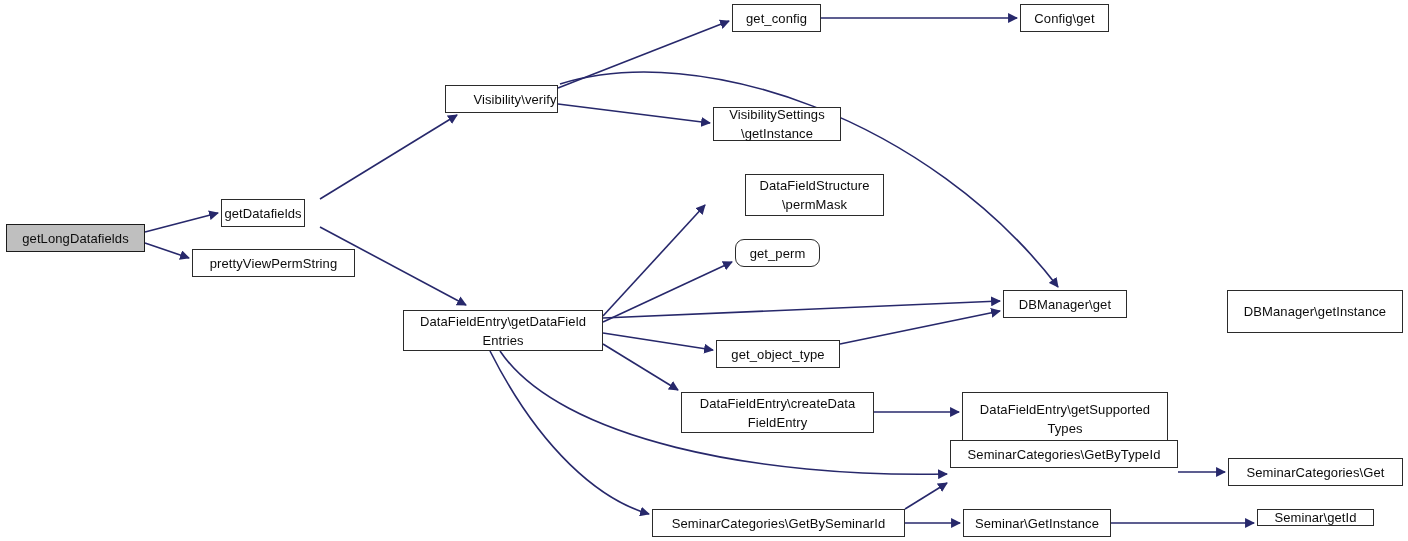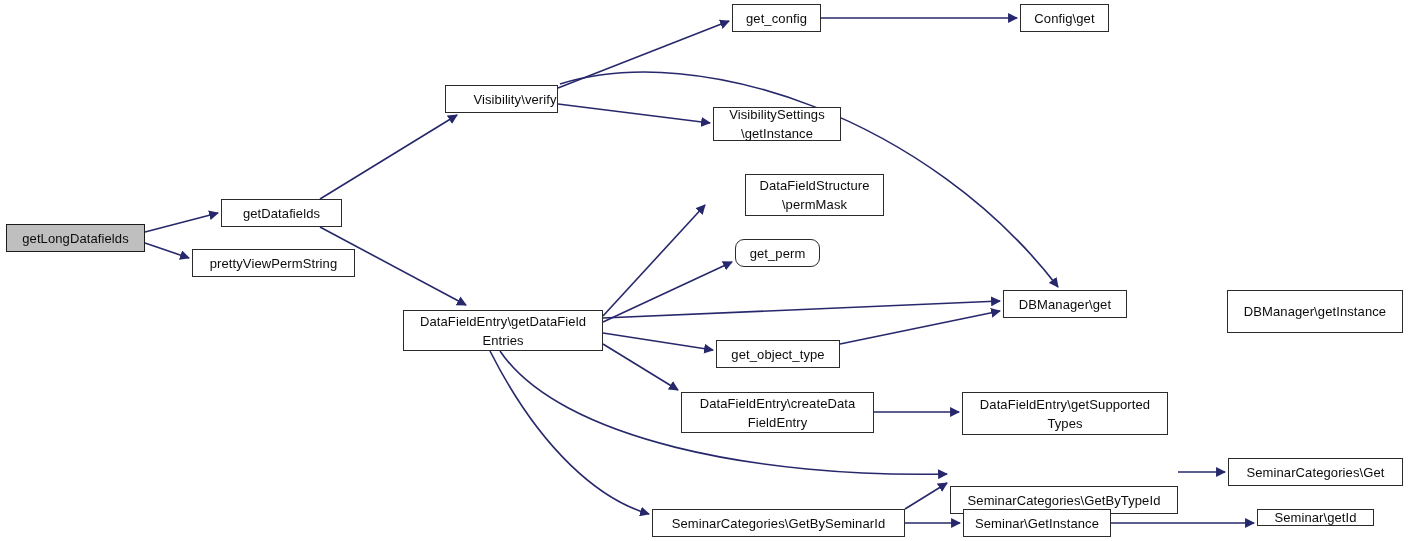--- a/index.html
+++ b/index.html
@@ -80,39 +80,39 @@
         <path d="M490,351 C540,450 600,500 649,514" stroke="#27286b" marker-end="url(#arrow)"></path>
         <path d="M905,509 L947,483" stroke="#27286b" marker-end="url(#arrow)"></path>
         <path d="M1178,472 L1225,472" stroke="#27286b" marker-end="url(#arrow)"></path>
         <path d="M905,523 L960,523" stroke="#27286b" marker-end="url(#arrow)"></path>
         <path d="M1111,523 L1254,523" stroke="#27286b" marker-end="url(#arrow)"></path>
       </g>
   </svg>
 
   <div id="node-layer">
       <div class="node current" style="left: 6px; top: 224px; width: 139px; height: 28px;"><span class="node-label">getLongDatafields</span></div>
-      <div class="node" style="left: 221px; top: 199px; width: 121px; height: 28px;"><span class="node-label">getDatafields</span></div>
+      <div class="node" style="left: 221px; top: 199px; width: 84px; height: 28px;"><span class="node-label">getDatafields</span></div>
       <div class="node" style="left: 192px; top: 249px; width: 163px; height: 28px;"><span class="node-label">prettyViewPermString</span></div>
       <div class="node" style="left: 445px; top: 85px; width: 113px; height: 28px; padding-left: 27px;"><span class="node-label">Visibility\verify</span></div>
       <div class="node" style="left: 732px; top: 4px; width: 89px; height: 28px;"><span class="node-label">get_config</span></div>
       <div class="node" style="left: 1020px; top: 4px; width: 89px; height: 28px;"><span class="node-label">Config\get</span></div>
       <div class="node" style="left: 713px; top: 107px; width: 128px; height: 34px;"><span class="node-label">VisibilitySettings
 \getInstance</span></div>
       <div class="node" style="left: 708px; top: 174px; width: 139px; height: 42px; margin-left: 37px;"><span class="node-label">DataFieldStructure
 \permMask</span></div>
       <div class="node" style="left: 735px; top: 239px; width: 85px; height: 28px; border-radius: 9px;"><span class="node-label">get_perm</span></div>
       <div class="node" style="left: 403px; top: 310px; width: 200px; height: 41px;"><span class="node-label">DataFieldEntry\getDataField
 Entries</span></div>
       <div class="node" style="left: 716px; top: 340px; width: 124px; height: 28px;"><span class="node-label">get_object_type</span></div>
       <div class="node" style="left: 1003px; top: 290px; width: 124px; height: 28px;"><span class="node-label">DBManager\get</span></div>
       <div class="node" style="left: 1227px; top: 290px; width: 176px; height: 43px;"><span class="node-label">DBManager\getInstance</span></div>
       <div class="node" style="left: 681px; top: 392px; width: 193px; height: 41px;"><span class="node-label">DataFieldEntry\createData
 FieldEntry</span></div>
-      <div class="node" style="left: 962px; top: 392px; width: 206px; height: 43px;"><span class="node-label">DataFieldEntry\getSupported
+      <div class="node" style="left: 962px; top: 392px; width: 206px; height: 53px;"><span class="node-label">DataFieldEntry\getSupported
 Types</span></div>
-      <div class="node" style="left: 950px; top: 486px; width: 228px; height: 28px; text-align: center;"><span class="node-label">SeminarCategories\GetByTypeId</span></div>
+      <div class="node" style="left: 950px; top: 440px; width: 228px; height: 28px; text-align: center;"><span class="node-label">SeminarCategories\GetByTypeId</span></div>
       <div class="node" style="left: 1228px; top: 458px; width: 175px; height: 28px;"><span class="node-label">SeminarCategories\Get</span></div>
       <div class="node" style="left: 652px; top: 509px; width: 253px; height: 28px;"><span class="node-label">SeminarCategories\GetBySeminarId</span></div>
       <div class="node" style="left: 963px; top: 509px; width: 148px; height: 28px;"><span class="node-label">Seminar\GetInstance</span></div>
       <div class="node" style="left: 1257px; top: 509px; width: 117px; height: 17px;"><span class="node-label">Seminar\getId</span></div>
     </div>
 
 </div>
 
 </body></html>

